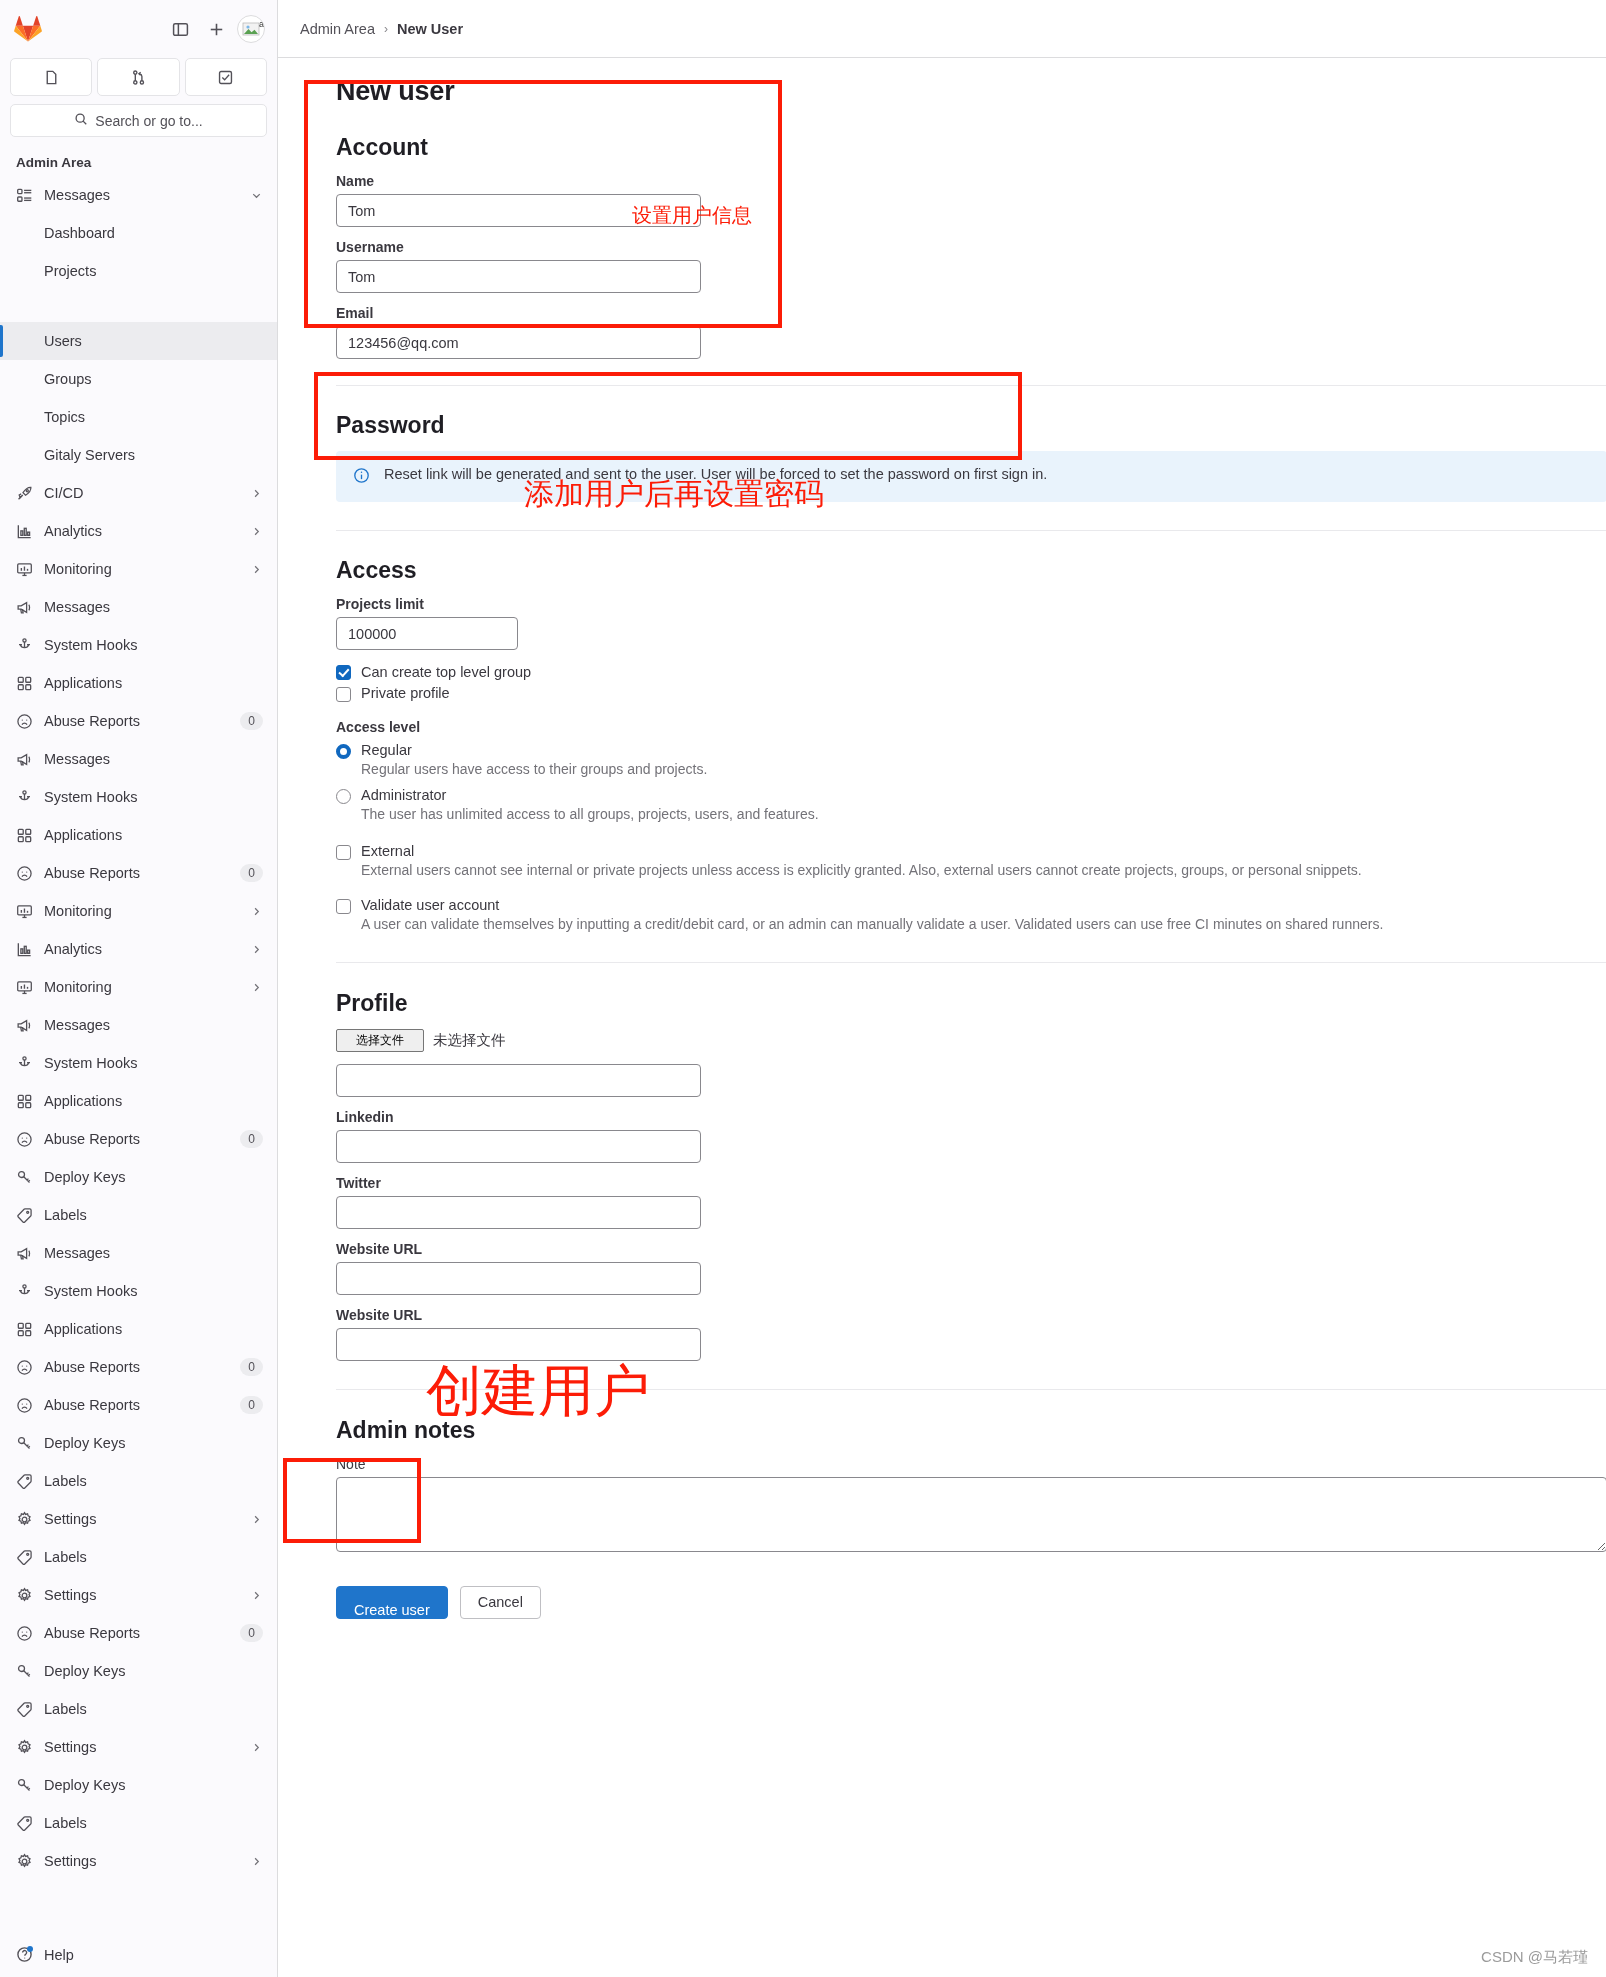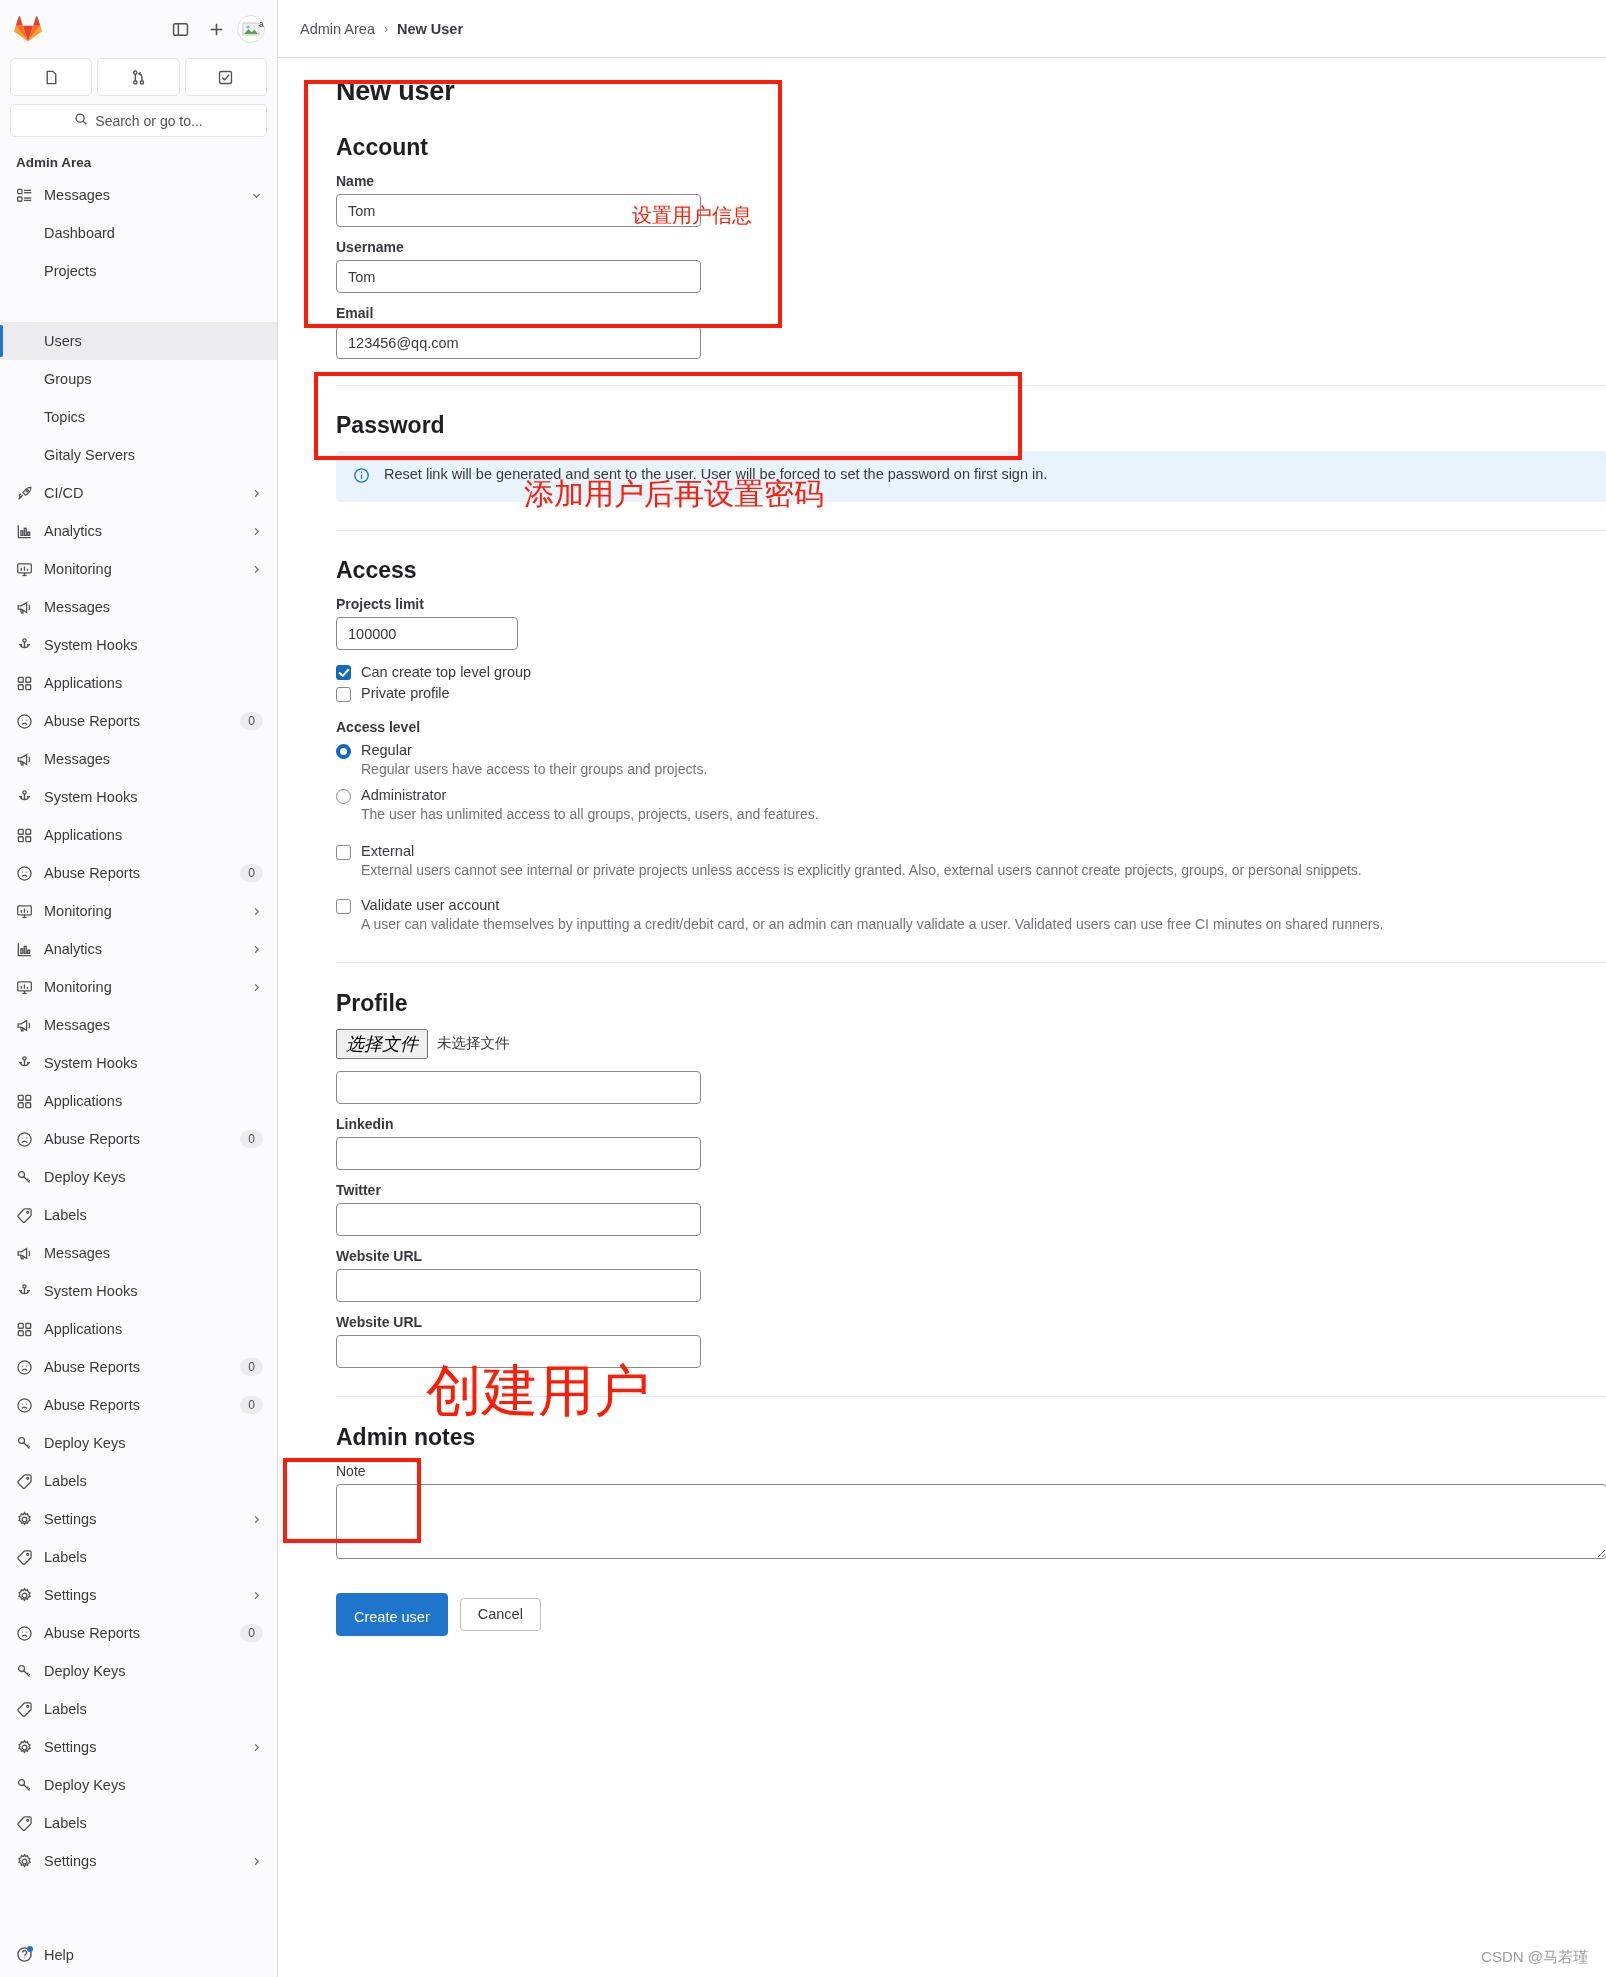--- a/index.html
+++ b/index.html
@@ -153,33 +153,32 @@
     display: flex; align-items: center; justify-content: center;
   }
   .radio.sel { border: 4px solid #1068bf; background: #fff; }
   .opt-label { font-size: 14.5px; color: #3a383f; }
   .opt-desc { font-size: 14px; color: #737278; margin: 1px 0 0 25px; line-height: 1.35; white-space: nowrap; }
   .group-label { font-size: 14px; font-weight: bold; color: #3a383f; margin: 17px 0 7px 0; }
 
   .file-row { display: flex; align-items: center; gap: 9px; font-size: 14.5px; color: #3a383f; }
   .file-btn {
     border: 1px solid #767676; background: #efefef; border-radius: 2px;
-    padding: 2px 9px; font-size: 18px; color: #000; cursor: pointer;
+    padding: 2px 19px; font-size: 12px; color: #000; cursor: pointer;
     font-family: "Liberation Sans", sans-serif;
-    font-style: italic;
   }
 
   .note-area {
     width: 1271px; height: 75px;
     border: 1px solid #89888d; border-radius: 4px; background: #fff;
   }
   .btn-row { display: flex; gap: 12px; margin-top: 30px; align-items: center; }
   .btn-primary {
     background: #1f75cb; color: #fff; border: 1px solid #1f75cb;
-    border-radius: 4px; height: 43px; padding: 15px 17px;
+    border-radius: 4px; height: 33px; padding: 15px 17px;
     font-size: 14.5px; cursor: pointer; font-family: "Liberation Sans", sans-serif;
   }
   .btn-secondary {
     background: #fff; color: #3a383f; border: 1px solid #bfbfc3;
     border-radius: 4px; height: 33px; padding: 0 17px;
     font-size: 14.5px; cursor: pointer; font-family: "Liberation Sans", sans-serif;
   }
 
   
   .anno-box {

